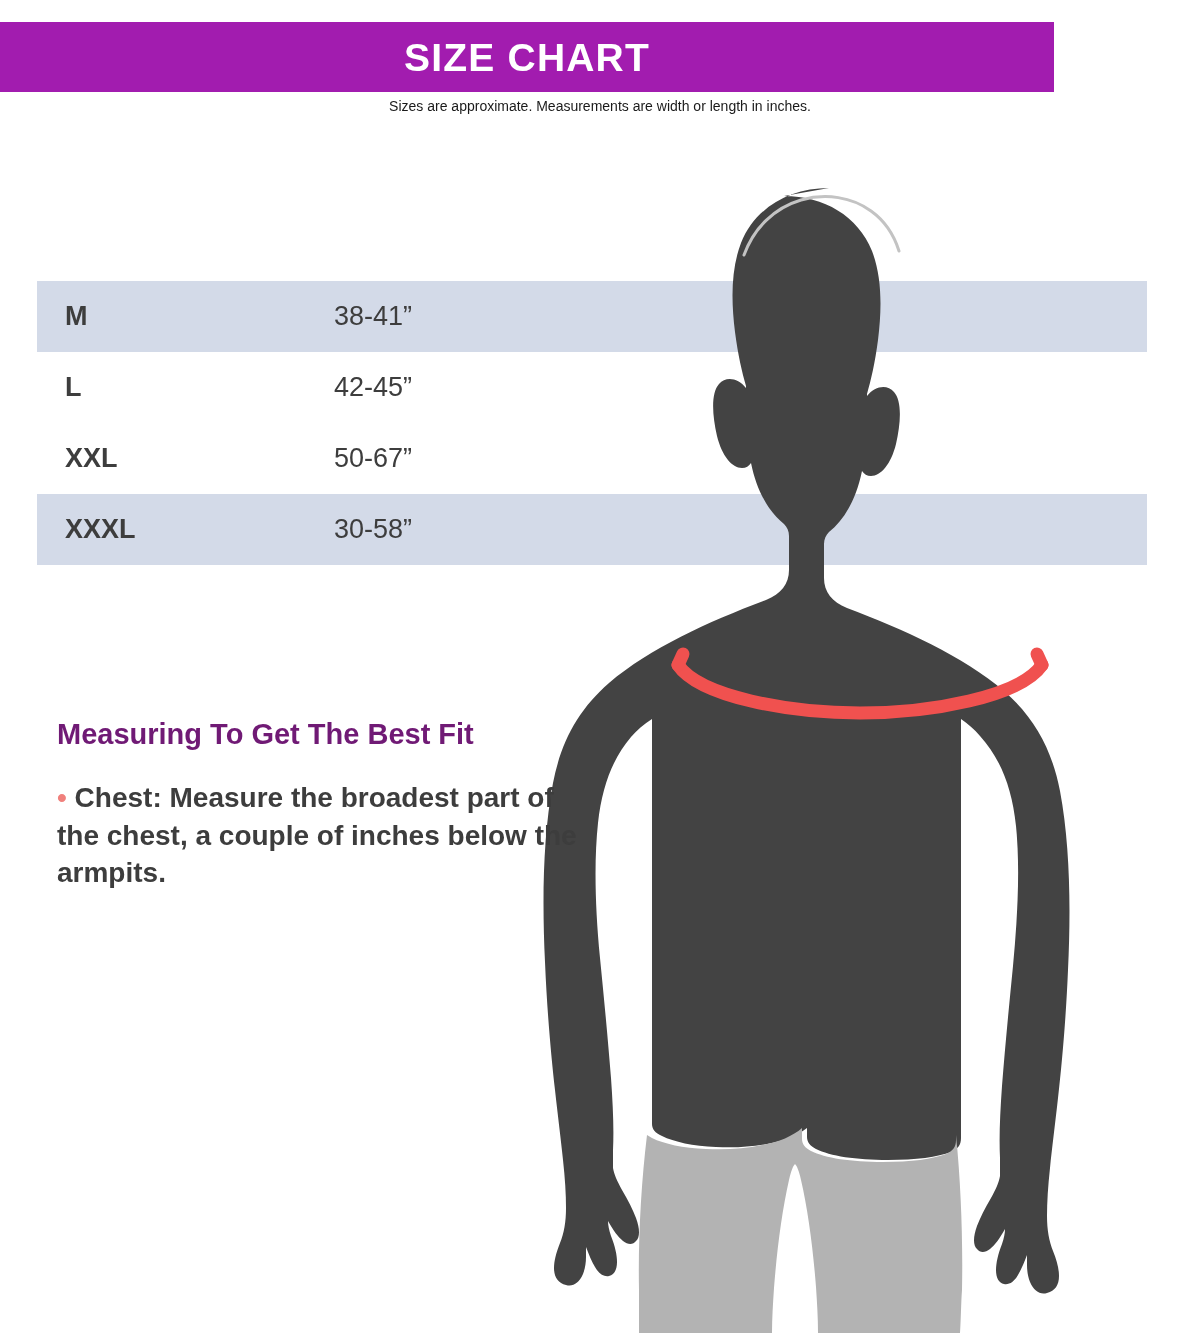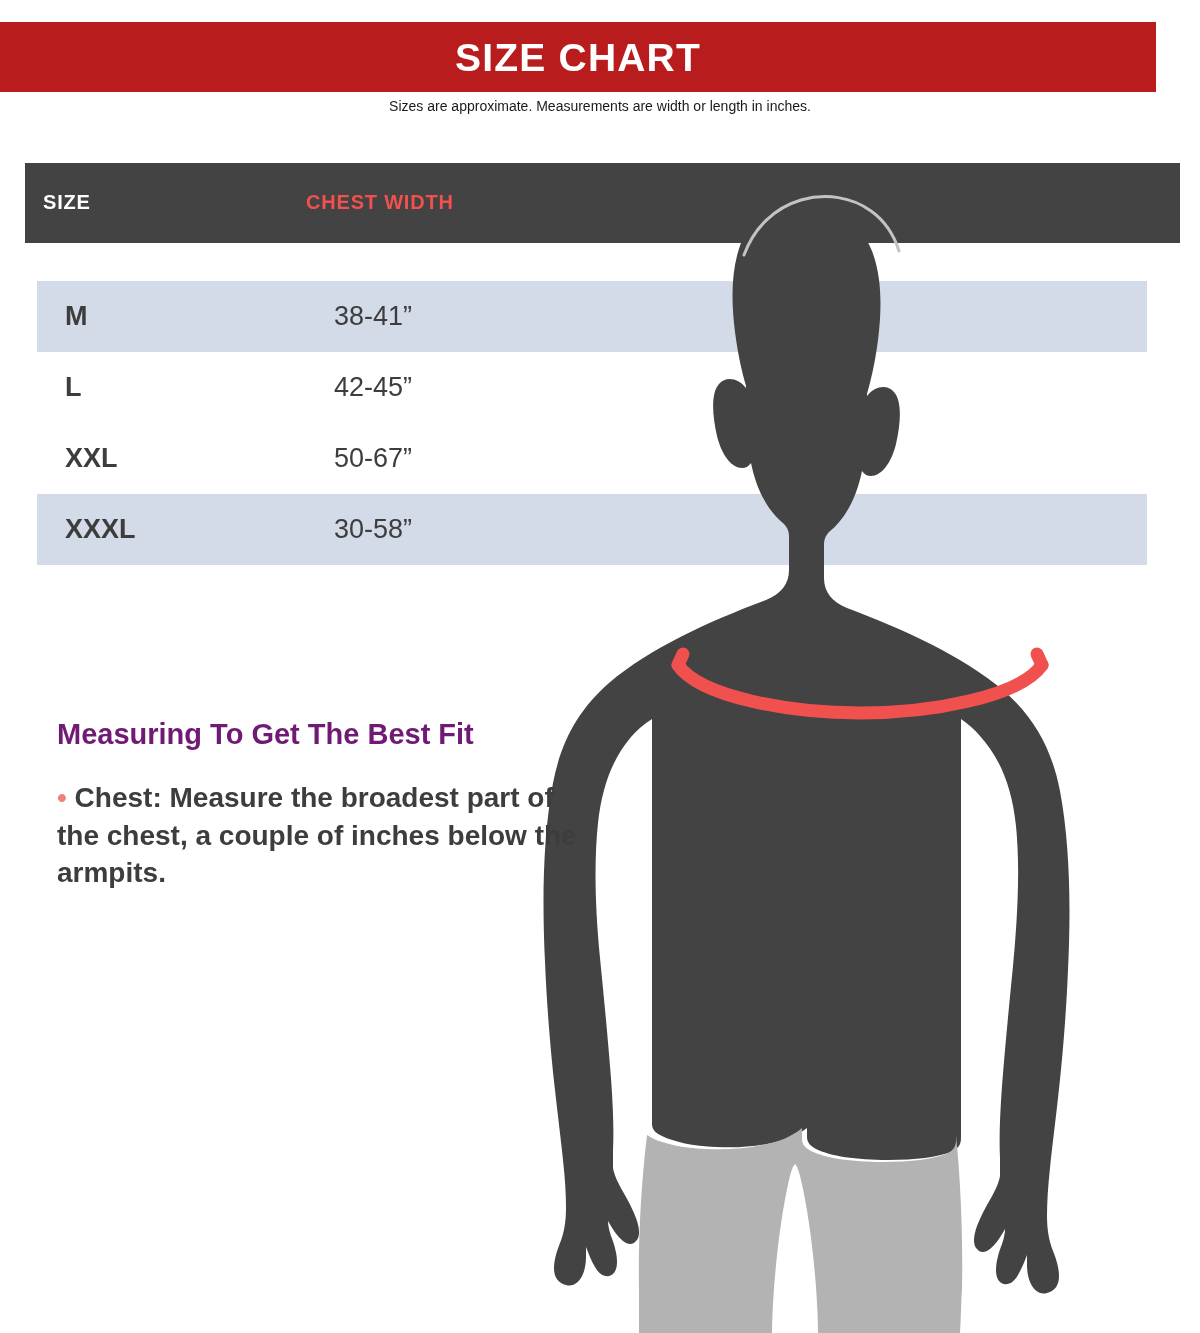--- a/index.html
+++ b/index.html
@@ -17,23 +17,23 @@
     height: 1333px;
     background: #ffffff;
     overflow: hidden;
   }
 
   
   .title-bar {
     position: absolute;
     left: 0;
     top: 22px;
-    width: 1156px;
+    width: 1054px;
     height: 70px;
-    background: #b91c1c;
+    background: #a21caf;
     display: flex;
     align-items: center;
     justify-content: center;
     z-index: 4;
   }
   .title-bar .title {
     color: #ffffff;
     font-size: 39px;
     font-weight: bold;
     letter-spacing: 1.2px;
@@ -156,24 +156,20 @@
     color: #f0807c;
     font-size: 28px;
     line-height: 1;
   }
 </style>
 </head>
 <body>
 
 <div id="page">
 
-  <div class="table-head">
-    <span class="col-size">SIZE</span>
-    <span class="col-chest">CHEST WIDTH</span>
-  </div>
 
   <div class="rows">
     <div class="row alt">
       <div class="stripe"></div>
       <span class="cell-size">M</span>
       <span class="cell-chest">38-41”</span>
     </div>
     <div class="row">
       <div class="stripe"></div>
       <span class="cell-size">L</span>

